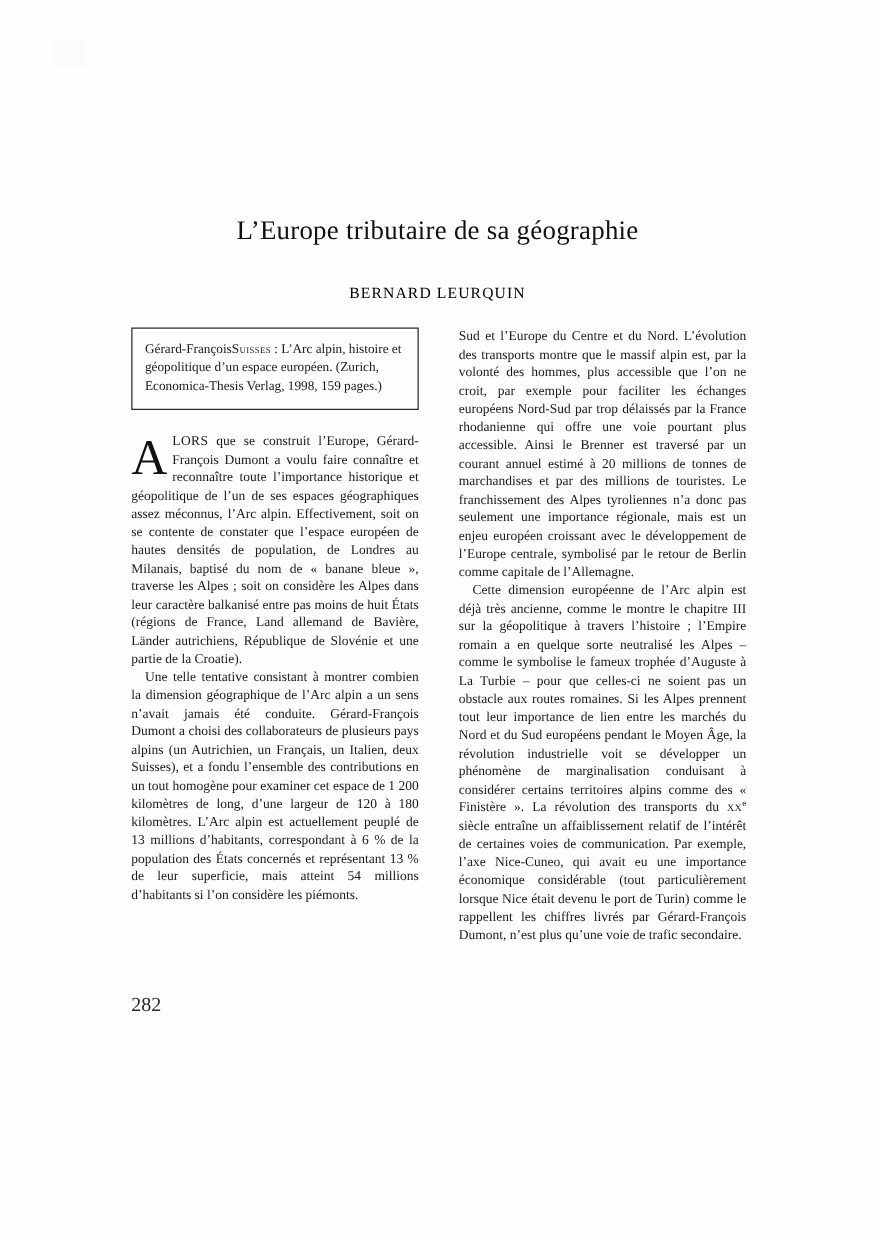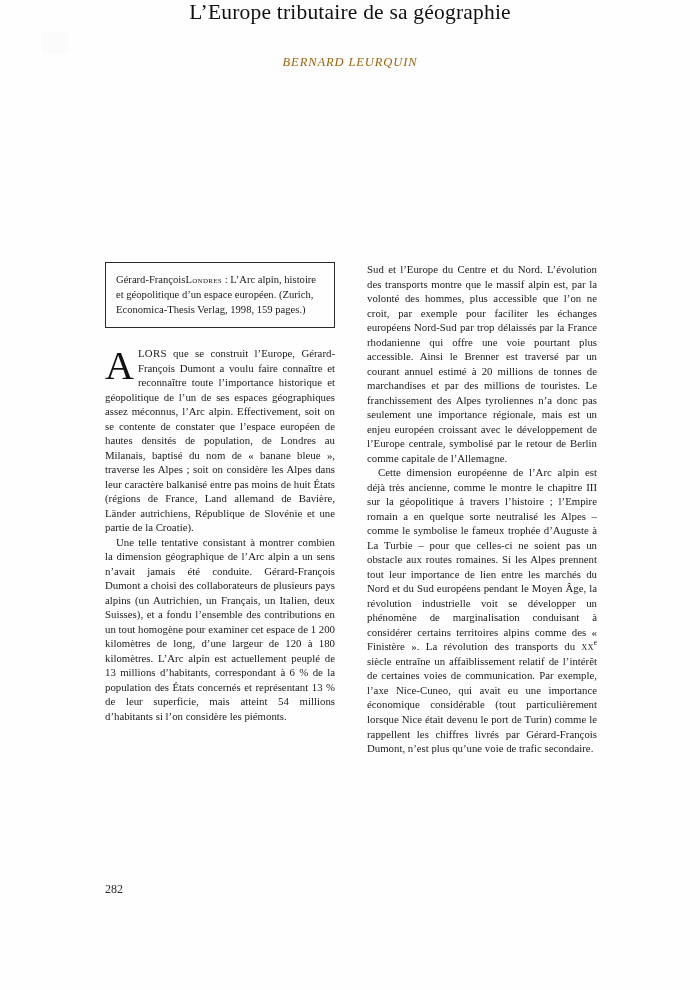--- a/index.html
+++ b/index.html
@@ -30,29 +30,29 @@
     left: 105px;
     top: 0;
     width: 490px;
   }
   .doc-title {
     text-align: center;
     font-size: 21.5px;
     font-weight: normal;
     letter-spacing: 0.2px;
     margin: 0;
+    padding-top: 172px;
     color: #111;
   }
   .doc-author {
     text-align: center;
-    font-style: italic;
     font-size: 12.5px;
     letter-spacing: 0.9px;
     margin-top: 30px;
-    color: #a16207;
+    color: #000000;
   }
   .columns {
     position: absolute;
     left: 105px;
     top: 262px;
     width: 492px;
     display: flex;
     gap: 32px;
   }
   .col {
@@ -109,43 +109,43 @@
     text-indent: 0;
   }
   .sup {
     font-size: 0.68em;
     vertical-align: super;
     line-height: 0;
   }
   .page-number {
     position: absolute;
     left: 105px;
-    top: 882px;
-    font-size: 12px;
+    top: 796px;
+    font-size: 16px;
     color: #2a2a2a;
   }
 </style>
 </head>
 <body>
 
 <div class="page">
 
   <div class="scan-artifact"></div>
 
   <div class="content">
     <h1 class="doc-title">L’Europe tributaire de sa géographie</h1>
     <div class="doc-author">BERNARD LEURQUIN</div>
   </div>
 
   <div class="columns">
 
     <div class="col">
 
       <div class="refbox">
-        <p><span>Gérard-François</span><span class="sc">Londres</span><span> : </span><span class="it">L’Arc alpin, histoire et géopolitique d’un espace européen.</span> <span>(Zurich, Economica-Thesis Verlag, 1998, 159 pages.)</span></p>
+        <p><span>Gérard-François</span><span class="sc">Suisses</span><span> : </span><span class="it">L’Arc alpin, histoire et géopolitique d’un espace européen.</span> <span>(Zurich, Economica-Thesis Verlag, 1998, 159 pages.)</span></p>
       </div>
 
       <div class="body-text">
         <p class="dropcap-para"><span class="dropcap">A</span><span class="sc">LORS</span><span> que se construit l’Europe, Gérard-François Dumont a voulu faire connaître et reconnaître toute l’importance historique et géopolitique de l’un de ses espaces géographiques assez méconnus, l’Arc alpin. Effectivement, soit on se contente de constater que l’espace européen de hautes densités de population, de Londres au Milanais, baptisé du nom de « banane bleue », traverse les Alpes ; soit on considère les Alpes dans leur caractère balkanisé entre pas moins de huit États (régions de France, </span><span class="it">Land</span><span> allemand de Bavière, </span><span class="it">Länder</span><span> autrichiens, République de Slovénie et une partie de la Croatie).</span></p>
         <p>Une telle tentative consistant à montrer combien la dimension géographique de l’Arc alpin a un sens n’avait jamais été conduite. Gérard-François Dumont a choisi des collaborateurs de plusieurs pays alpins (un Autrichien, un Français, un Italien, deux Suisses), et a fondu l’ensemble des contributions en un tout homogène pour examiner cet espace de 1 200 kilomètres de long, d’une largeur de 120 à 180 kilomètres. L’Arc alpin est actuellement peuplé de 13 millions d’habitants, correspondant à 6 % de la population des États concernés et représentant 13 % de leur superficie, mais atteint 54 millions d’habitants si l’on considère les piémonts.</p>
       </div>
 
     </div>
 
     <div class="col-right">

